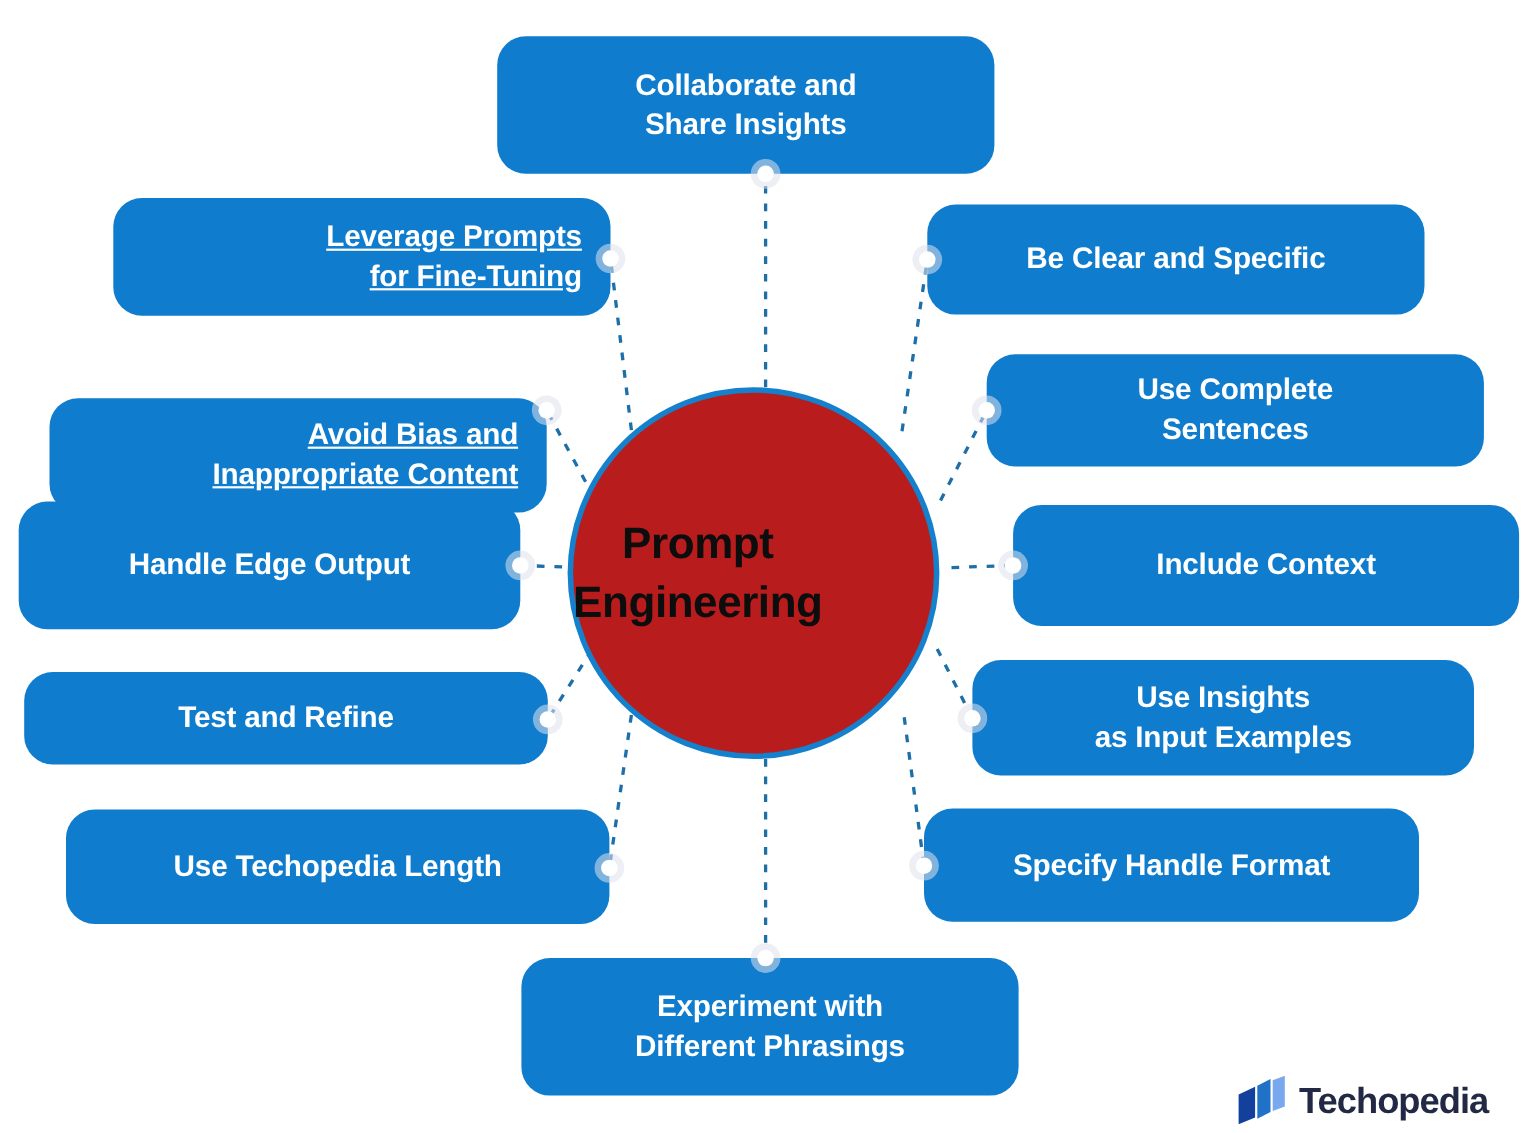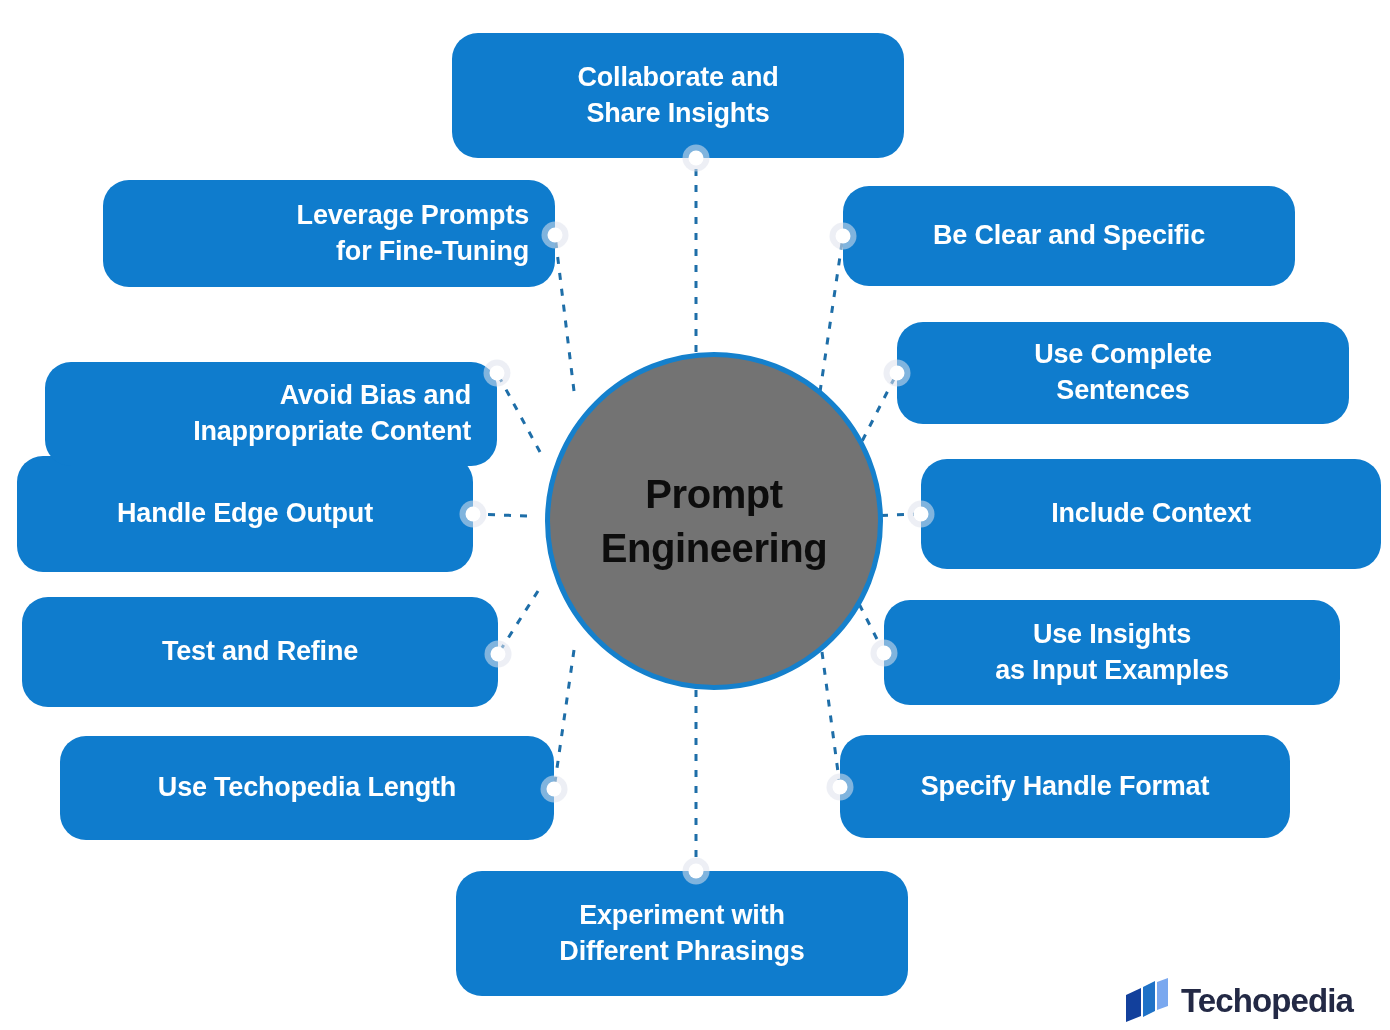--- a/index.html
+++ b/index.html
@@ -34,52 +34,52 @@
     font-weight: bold;
     font-size: 27px;
     line-height: 1.33;
     letter-spacing: -0.2px;
     display: flex;
     align-items: center;
     padding: 0 26px;
     -webkit-font-smoothing: antialiased;
   }
   .node .label { width: 100%; display: block; white-space: pre-line; }
-  .node.align-right { justify-content: flex-end; }
+  .node.align-right { justify-content: flex-end; text-decoration: underline; }
   .node.align-right .label { text-align: right; }
   .node.align-left { justify-content: flex-start; }
   .node.align-left .label { text-align: center; }
   .node.align-center { justify-content: center; }
   .node.align-center .label { text-align: center; }
 
   
   .dot {
     position: absolute;
     width: 15px;
     height: 15px;
     border-radius: 50%;
     background: #ffffff;
     box-shadow: 0 0 0 6px rgba(222,226,236,0.55);
     transform: translate(-50%, -50%);
     z-index: 5;
   }
 
   #hub {
     position: absolute;
-    left: 545px;
+    left: 516px;
     top: 352px;
     width: 338px;
     height: 338px;
     box-sizing: border-box;
     border-radius: 50%;
-    background: #737373;
+    background: #b91c1c;
     border: 5px solid #1580cc;
     display: flex;
     align-items: center;
-    justify-content: center;
+    justify-content: flex-start;
     z-index: 3;
   }
   #hub .hub-label {
     color: #0d0d0d;
     font-weight: bold;
     font-size: 40px;
     line-height: 1.35;
     text-align: center;
     white-space: pre-line;
     letter-spacing: -0.4px;
@@ -144,30 +144,30 @@
       <div class="dot" style="left: 921px; top: 514px;"></div>
       <div class="node align-left" style="left: 884px; top: 600px; width: 456px; height: 105px;">
         <span class="label">Use Insights
 as Input Examples</span>
       </div>
       <div class="dot" style="left: 884px; top: 653px;"></div>
       <div class="node align-left" style="left: 840px; top: 735px; width: 450px; height: 103px;">
         <span class="label">Specify Handle Format</span>
       </div>
       <div class="dot" style="left: 840px; top: 787px;"></div>
-      <div class="node align-center" style="left: 456px; top: 871px; width: 452px; height: 125px;">
+      <div class="node align-center" style="left: 474px; top: 871px; width: 452px; height: 125px;">
         <span class="label">Experiment with
 Different Phrasings</span>
       </div>
       <div class="dot" style="left: 696px; top: 871px;"></div>
       <div class="node align-center" style="left: 60px; top: 736px; width: 494px; height: 104px;">
         <span class="label">Use Techopedia Length</span>
       </div>
       <div class="dot" style="left: 554px; top: 789px;"></div>
-      <div class="node align-center" style="left: 22px; top: 597px; width: 476px; height: 110px;">
+      <div class="node align-center" style="left: 22px; top: 611px; width: 476px; height: 84px;">
         <span class="label">Test and Refine</span>
       </div>
       <div class="dot" style="left: 498px; top: 654px;"></div>
       <div class="node align-center" style="left: 17px; top: 456px; width: 456px; height: 116px;">
         <span class="label">Handle Edge Output</span>
       </div>
       <div class="dot" style="left: 473px; top: 514px;"></div>
       <div class="node align-right" style="left: 45px; top: 318px; width: 452px; height: 104px; margin-top: 44px;">
         <span class="label">Avoid Bias and
 Inappropriate Content</span>

